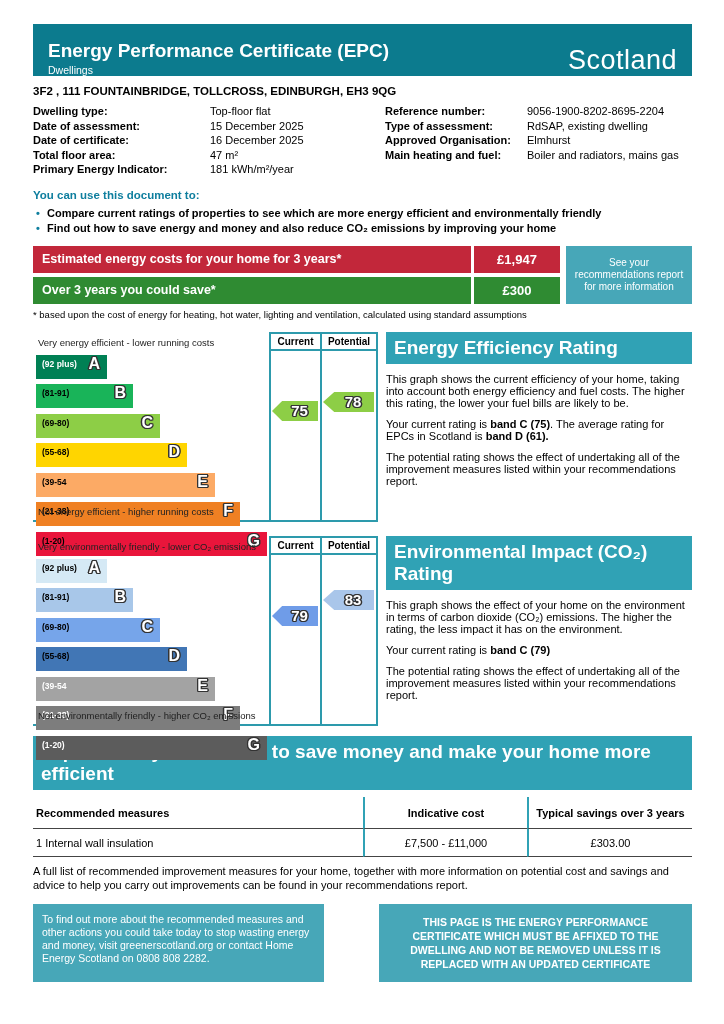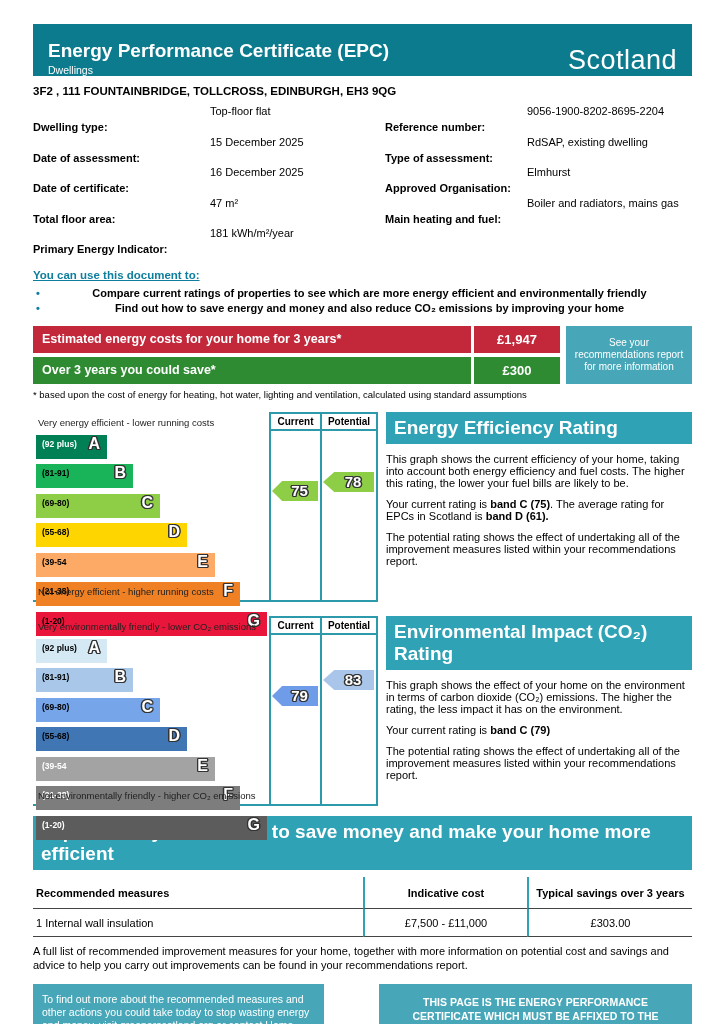--- a/index.html
+++ b/index.html
@@ -17,29 +17,29 @@
   .banner .subtitle{font-size:10.5px;margin-top:2px;}
   .banner .region{font-size:27px;font-weight:normal;letter-spacing:0.5px;}
 
   .address{margin-top:9px;font-size:11.5px;font-weight:bold;}
 
   
   .details{display:flex;margin-top:7px;font-size:11px;line-height:14.6px;}
   .details .col-l{width:352px;}
   .details .col-r{flex:1;}
   .drow{display:flex;}
-  .drow .lbl{font-weight:bold;margin-top:16px;}
+  .drow .lbl{font-weight:bold;}
   .col-l .lbl{width:177px;flex:0 0 177px;}
   .col-r .lbl{width:142px;flex:0 0 142px;}
   .drow .val{flex:1;}
 
   
-  .usage-heading{margin-top:12px;color:var(--heading-teal);font-weight:bold;font-size:11.5px;text-decoration:underline;}
+  .usage-heading{margin-top:12px;color:var(--heading-teal);font-weight:bold;font-size:11.5px;}
   .usage-list{margin:5px 0 0 0;padding:0;list-style:none;}
-  .usage-list li{position:relative;padding-left:14px;font-weight:bold;font-size:11px;line-height:15px;text-align:center;}
+  .usage-list li{position:relative;padding-left:14px;font-weight:bold;font-size:11px;line-height:15px;}
   .usage-list li::before{content:"•";position:absolute;left:3px;color:var(--heading-teal);}
 
   
   .costs{display:flex;margin-top:10px;height:58px;}
   .cost-left{flex:1;display:flex;flex-direction:column;gap:4px;}
   .cost-row{flex:1;display:flex;gap:3px;}
   .cost-label{flex:1;display:flex;align-items:center;padding-left:9px;color:#fff;font-weight:bold;font-size:12.5px;}
   .cost-value{width:86px;display:flex;align-items:center;justify-content:center;color:#fff;font-weight:bold;font-size:13px;}
   .bg-red{background:var(--cost-red);}
   .bg-green{background:var(--save-green);}

